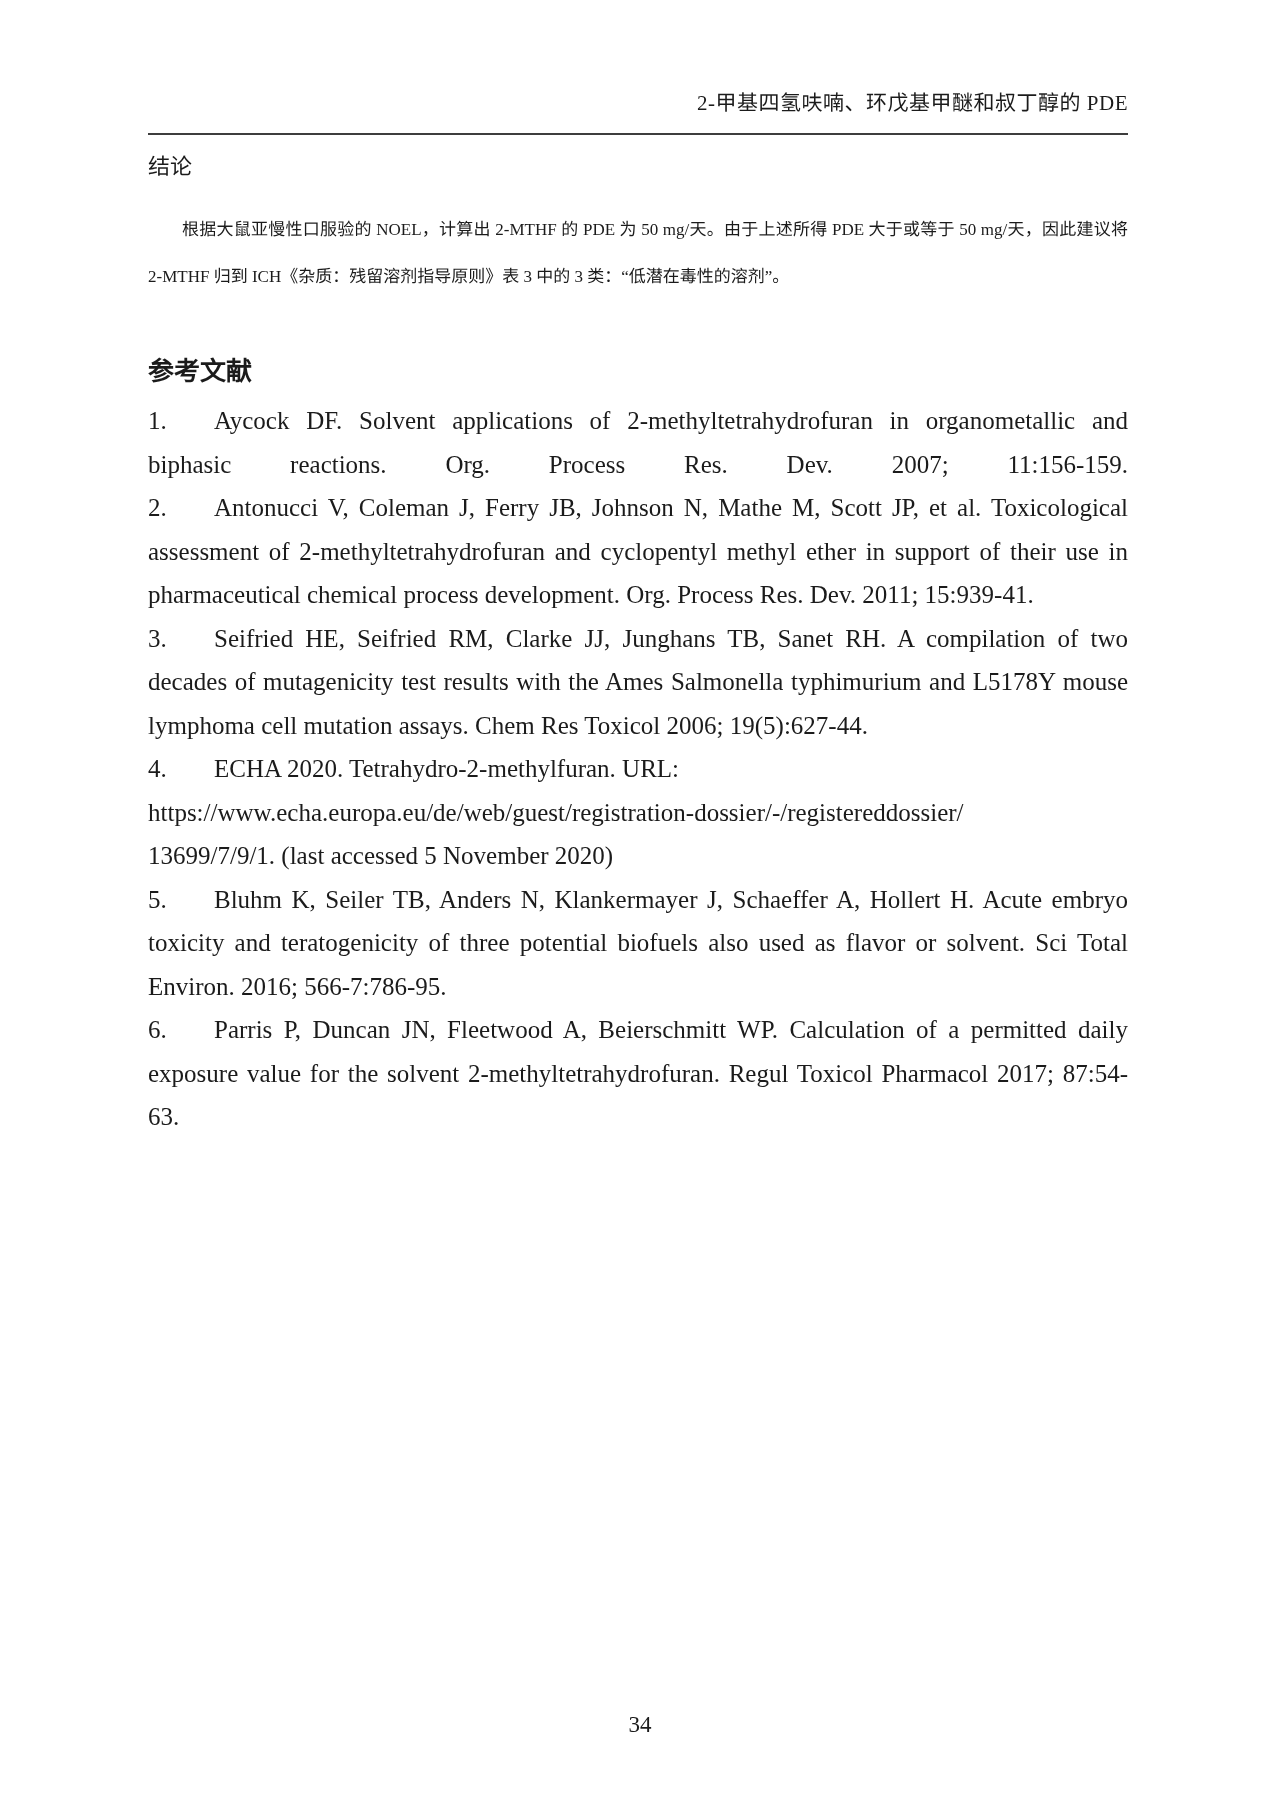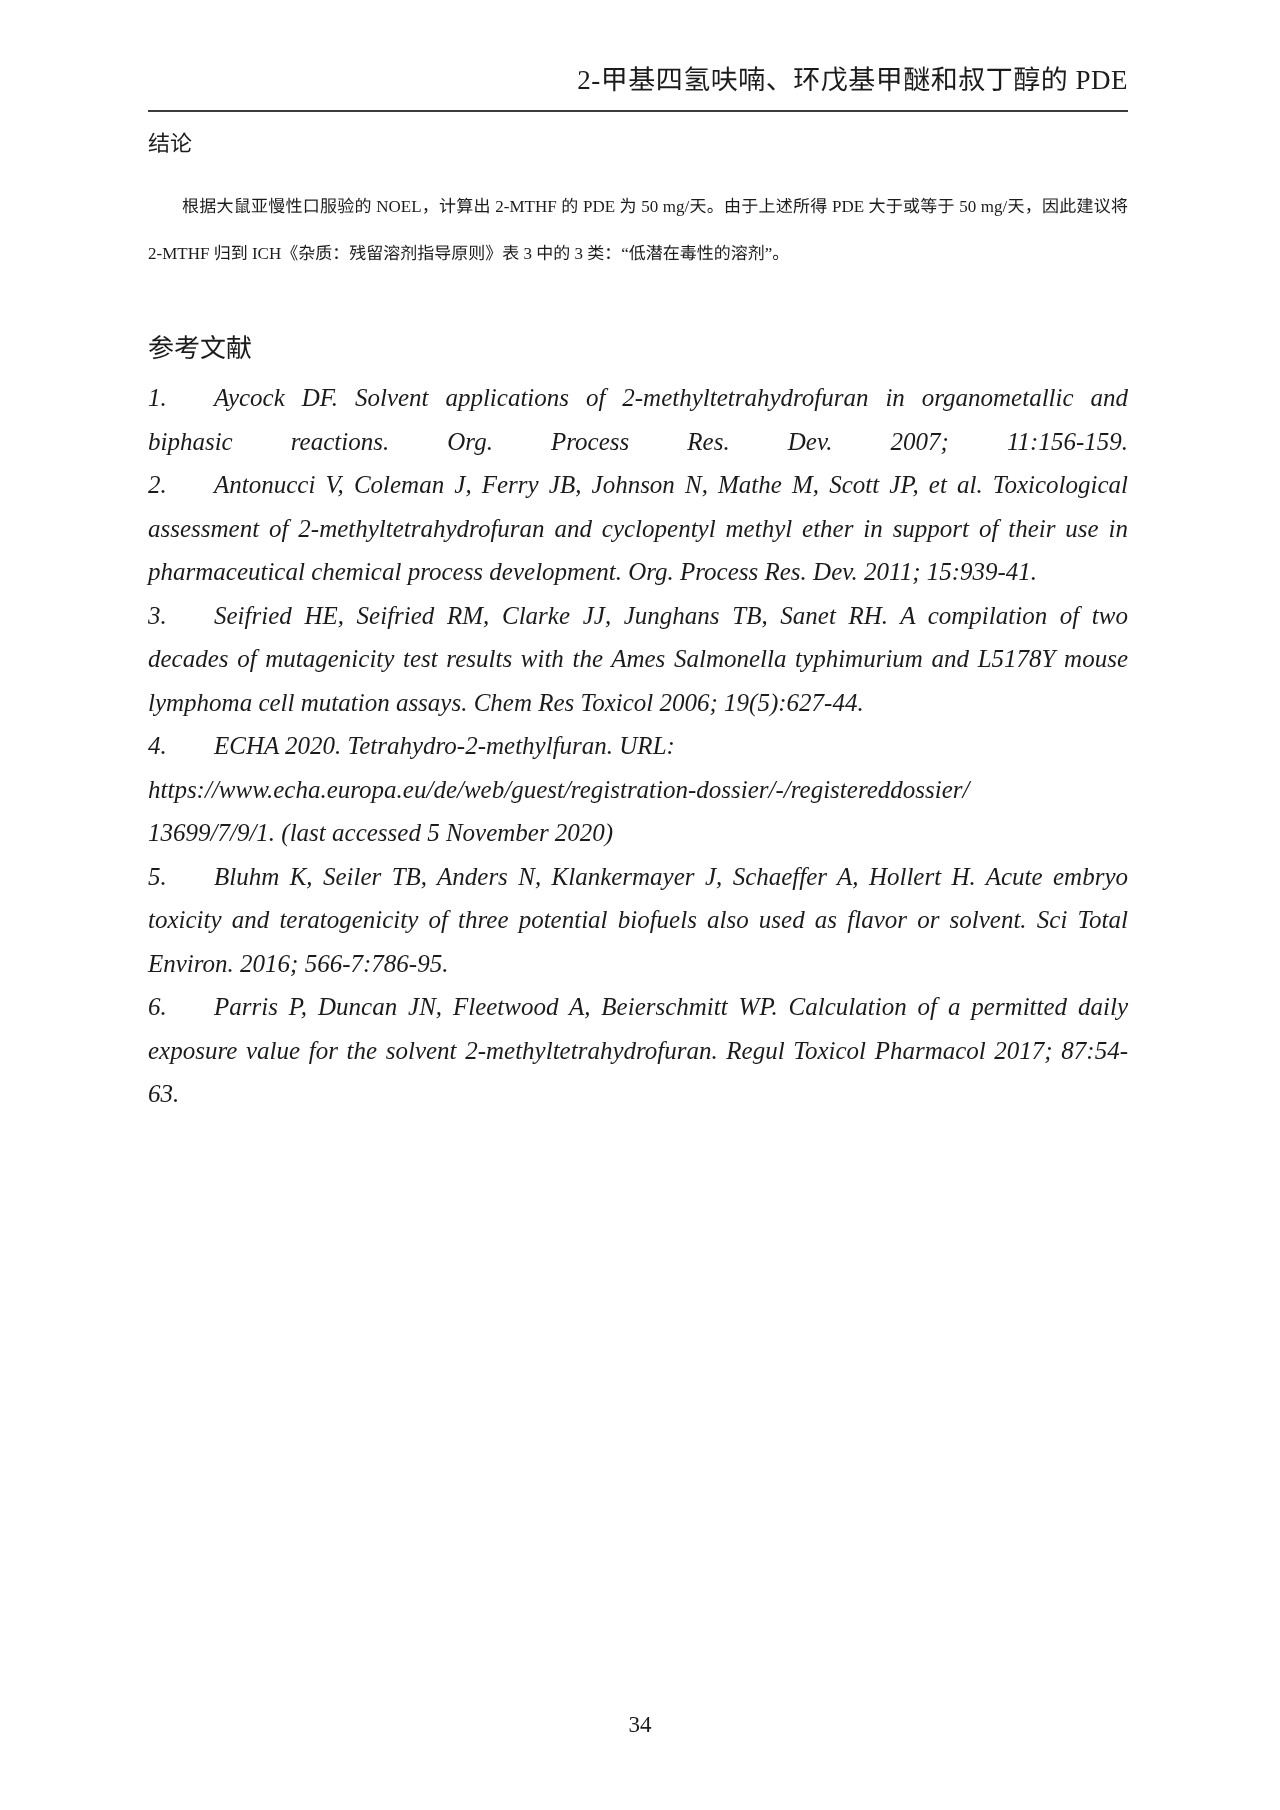--- a/index.html
+++ b/index.html
@@ -12,54 +12,53 @@
     position: relative;
     background: #ffffff;
     color: #1b1b1b;
     font-family: "Liberation Serif", "DejaVu Serif", serif;
     overflow: hidden;
   }
   .content {
     margin: 0 152px 0 148px; 
   }
   .doc-header {
-    padding-top: 64px;
+    padding-top: 87px;
     text-align: right;
-    font-size: 27px;
+    font-size: 21px;
     line-height: 32px;
     letter-spacing: 0.5px;
   }
   .header-rule {
     margin: 14px 0 0 0;
     border: 0;
     border-top: 2px solid #3d3d3d;
     height: 0;
   }
   .section-heading {
     margin: 15px 0 0 0;
     font-size: 22px;
     line-height: 34px;
     font-weight: normal;
   }
   .refs-heading {
     margin: 55px 0 0 0;
     font-size: 26px;
     line-height: 34px;
-    font-weight: normal;
+    font-weight: bold;
   }
   .body-para {
     margin: 22px 0 0 0;
     font-size: 17px;
     line-height: 47px;
     text-align: justify;
     text-indent: 2em;
   }
   .refs-list {
     margin-top: 10px;
-    font-style: italic;
   }
   .ref-item {
     margin: 0;
     font-size: 25px;
     line-height: 43.5px;
     text-align: justify;
   }
   .ref-item.stretch-last {
     text-align-last: justify;
   }

